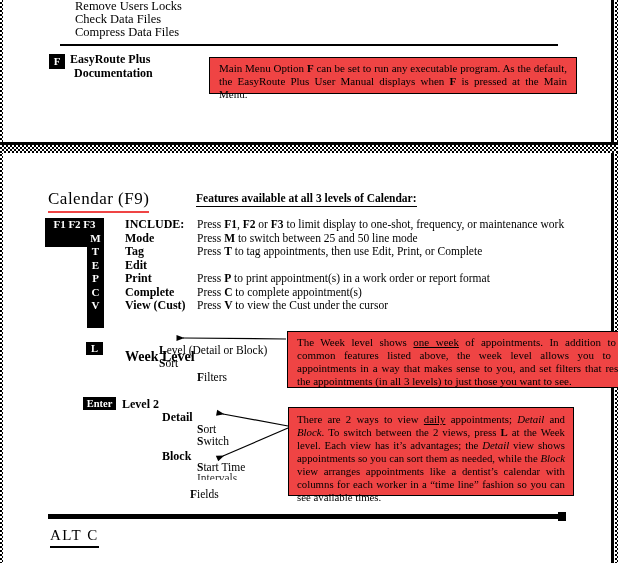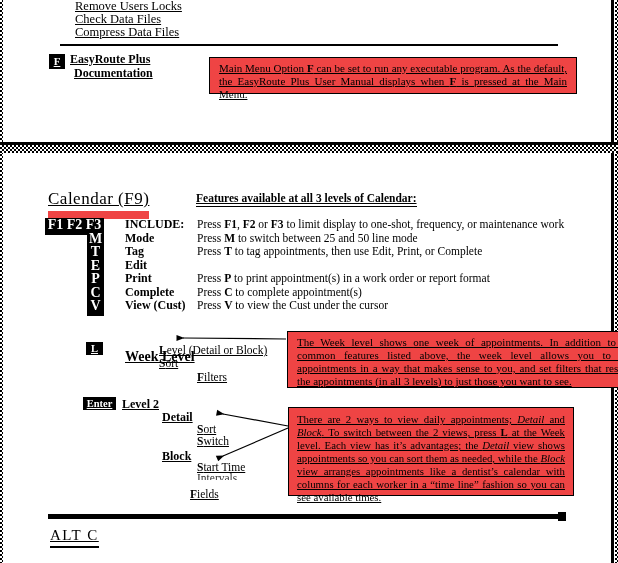--- a/index.html
+++ b/index.html
@@ -1,21 +1,21 @@
 <!DOCTYPE html>
 <html><head>
 <meta charset="utf-8">
 <style>
   html,body{margin:0;padding:0;background:#fff;}
   .screen{
     position:relative;width:618px;height:563px;background:#ffffff;
     font-family:"Liberation Serif","DejaVu Serif",serif;color:#000;
     overflow:hidden;
   }
-  .abs{position:absolute;text-decoration:underline;}
+  .abs{position:absolute;}
   
   .checker{
     background-color:#fff;
     background-image:
       linear-gradient(45deg,#000 25%,transparent 25%,transparent 75%,#000 75%),
       linear-gradient(45deg,#000 25%,transparent 25%,transparent 75%,#000 75%);
     background-size:4px 4px;
     background-position:0 0,2px 2px;
   }
   .edge-left{left:0;top:0;width:3px;height:563px;}
@@ -33,26 +33,26 @@
   .ftitle{left:70px;top:53px;font-weight:bold;font-size:12px;line-height:13.5px;}
   .ftitle .l2{margin-left:4px;}
   .notebox{
     border:1px solid #000;background:#ef4444;box-sizing:border-box;
     font-size:11px;line-height:13px;text-align:justify;
   }
   .note1{left:209px;top:57px;width:368px;height:37px;padding:4px 9px;}
 
   
   .title{left:48px;top:189px;font-size:17px;letter-spacing:.5px;
-         border-bottom:8px solid #ef4444;padding-bottom:2px;white-space:nowrap;}
+         border-bottom:2px solid #ef4444;padding-bottom:2px;white-space:nowrap;}
   .subtitle{left:196px;top:192px;font-size:11.5px;font-weight:bold;
             border-bottom:1.5px solid #000;padding-bottom:2px;white-space:nowrap;}
 
   .frow{position:absolute;left:0;width:618px;height:13.5px;}
-  .kbox{position:absolute;height:17px;line-height:13.5px;font-size:14px;}
+  .kbox{position:absolute;height:29px;line-height:13.5px;font-size:11px;}
   .kwide{left:45px;width:59px;}
   .knarrow{left:87px;width:17px;}
   .flabel{position:absolute;left:125px;top:0;font-weight:bold;font-size:12px;
           line-height:13.5px;white-space:nowrap;}
   .fdesc{position:absolute;left:197px;top:0;font-size:11.5px;line-height:13.5px;
          white-space:nowrap;}
   .b{font-weight:bold;}
   .i{font-style:italic;}
   .u{text-decoration:underline;}
 

